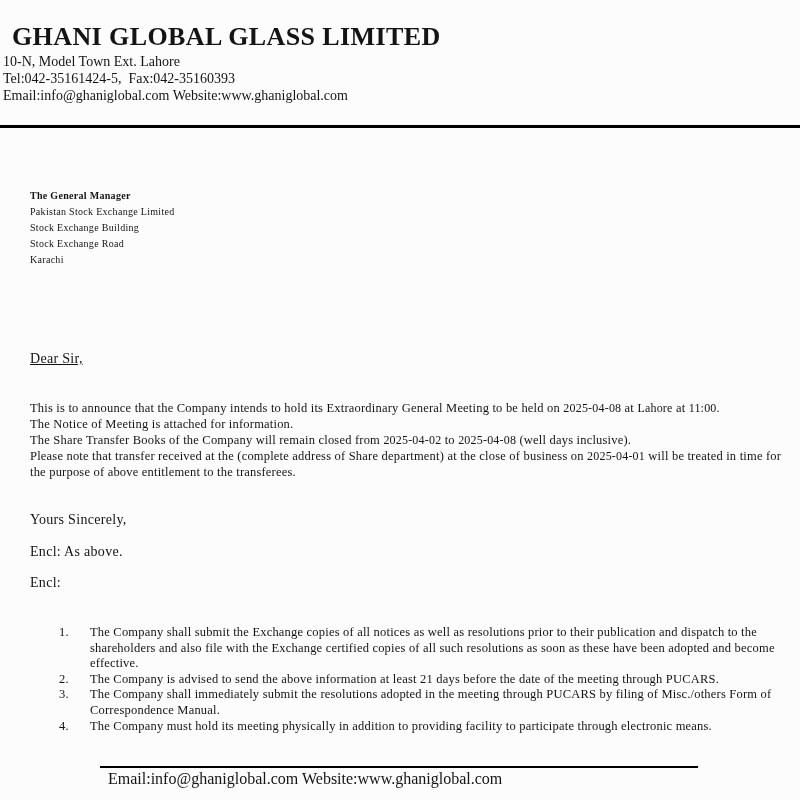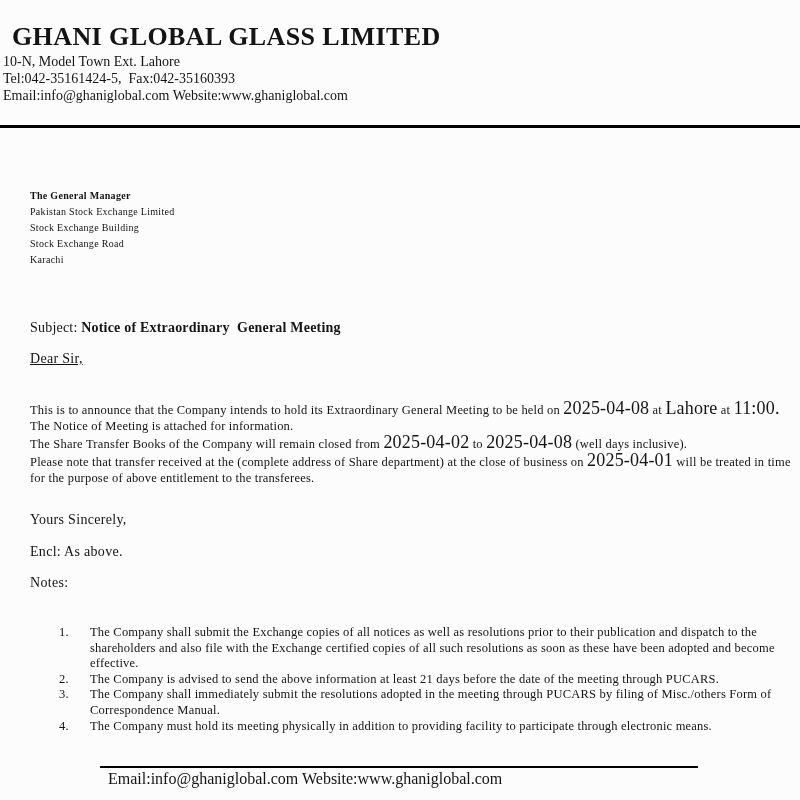--- a/index.html
+++ b/index.html
@@ -22,21 +22,21 @@
 
   .meta { left:30px; top:138px; font-size:14px; line-height:16px; letter-spacing:.3px; white-space:pre-wrap; }
   .recipient { left:30px; top:188px; font-size:10px; line-height:16px; letter-spacing:.3px; }
   .recipient .rl-bold { font-weight:bold; }
 
   .subject { left:30px; top:320px; font-size:14px; letter-spacing:.2px; }
   .subject .title { font-weight:bold; white-space:pre; }
   .salutation { left:30px; top:351px; font-size:14px; letter-spacing:.3px;text-decoration:underline; }
 
   .body-block { left:30px; top:400px; width:765px; font-size:12.5px; line-height:16px; letter-spacing:.2px; }
-  .val { font-size:18px; line-height:16px;margin-top:33px; }
+  .val { font-size:12px; line-height:16px;margin-top:33px; }
 
   .closing { left:30px; top:512px; font-size:14px; letter-spacing:.3px; }
   .encl { left:30px; top:544px; font-size:14px; letter-spacing:.3px; }
   .notes-label { left:30px; top:575px; font-size:14px; letter-spacing:.3px; }
 
   .notes { left:59px; top:625px; width:741px; font-size:12.5px; line-height:15.6px; letter-spacing:.2px; }
   .note-row { display:flex; }
   .note-num { width:31px; flex:none; }
   .note-text { flex:1; }
 
@@ -56,45 +56,41 @@
 
 
   <div class="abs recipient">
     <div class="rl-bold">The General Manager</div>
     <div>Pakistan Stock Exchange Limited</div>
     <div>Stock Exchange Building</div>
     <div>Stock Exchange Road</div>
     <div>Karachi</div>
   </div>
 
-  <div class="abs subject">
-    <span>Subject:</span>
-    <span class="title">Notice of Extraordinary  General Meeting</span>
-  </div>
 
   <div class="abs salutation">Dear Sir,</div>
 
   <div class="abs body-block">
     <div>
       <span>This is to announce that the Company intends to hold its Extraordinary General Meeting to be held on </span><span class="val">2025-04-08</span><span> at </span><span class="val">Lahore</span><span> at </span><span class="val">11:00.</span>
     </div>
     <div>
       <span>The Notice of Meeting is attached for information.</span>
     </div>
     <div>
       <span>The Share Transfer Books of the Company will remain closed from </span><span class="val">2025-04-02</span><span> to </span><span class="val">2025-04-08</span><span> (well days inclusive).</span>
     </div>
     <div>
       <span>Please note that transfer received at the (complete address of Share department) at the close of business on </span><span class="val">2025-04-01</span><span> will be treated in time for the purpose of above entitlement to the transferees.</span>
     </div>
   </div>
 
   <div class="abs closing">Yours Sincerely,</div>
   <div class="abs encl">Encl: As above.</div>
-  <div class="abs notes-label">Notes:</div>
+  <div class="abs notes-label">Encl:</div>
 
   <div class="abs notes">
     <div class="note-row">
       <span class="note-num">1.</span>
       <span class="note-text">The Company shall submit the Exchange copies of all notices as well as resolutions prior to their publication and dispatch to the shareholders and also file with the Exchange certified copies of all such resolutions as soon as these have been adopted and become effective.</span>
     </div>
     <div class="note-row">
       <span class="note-num">2.</span>
       <span class="note-text">The Company is advised to send the above information at least 21 days before the date of the meeting through PUCARS.</span>
     </div>

